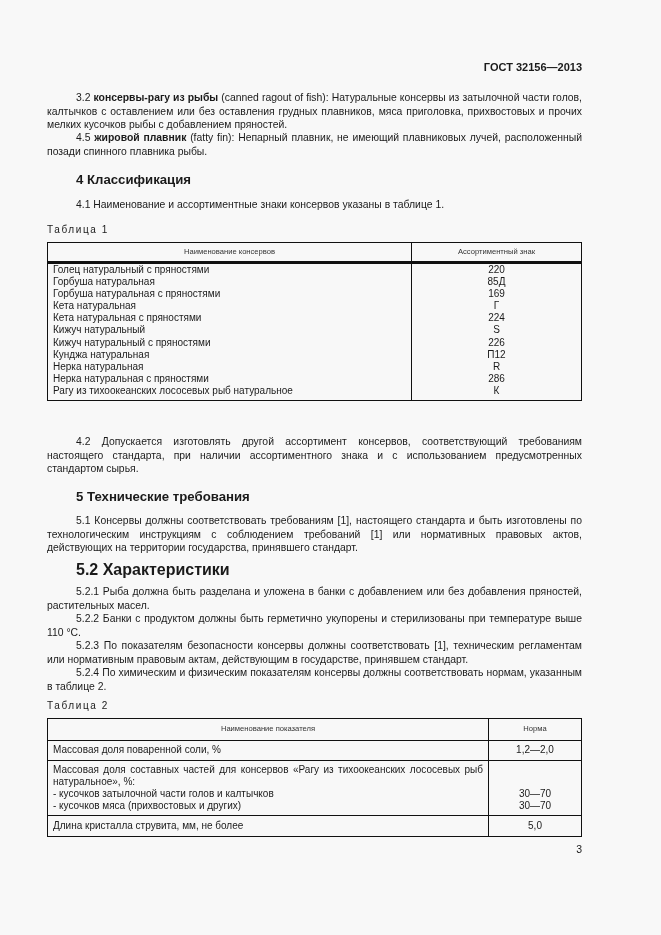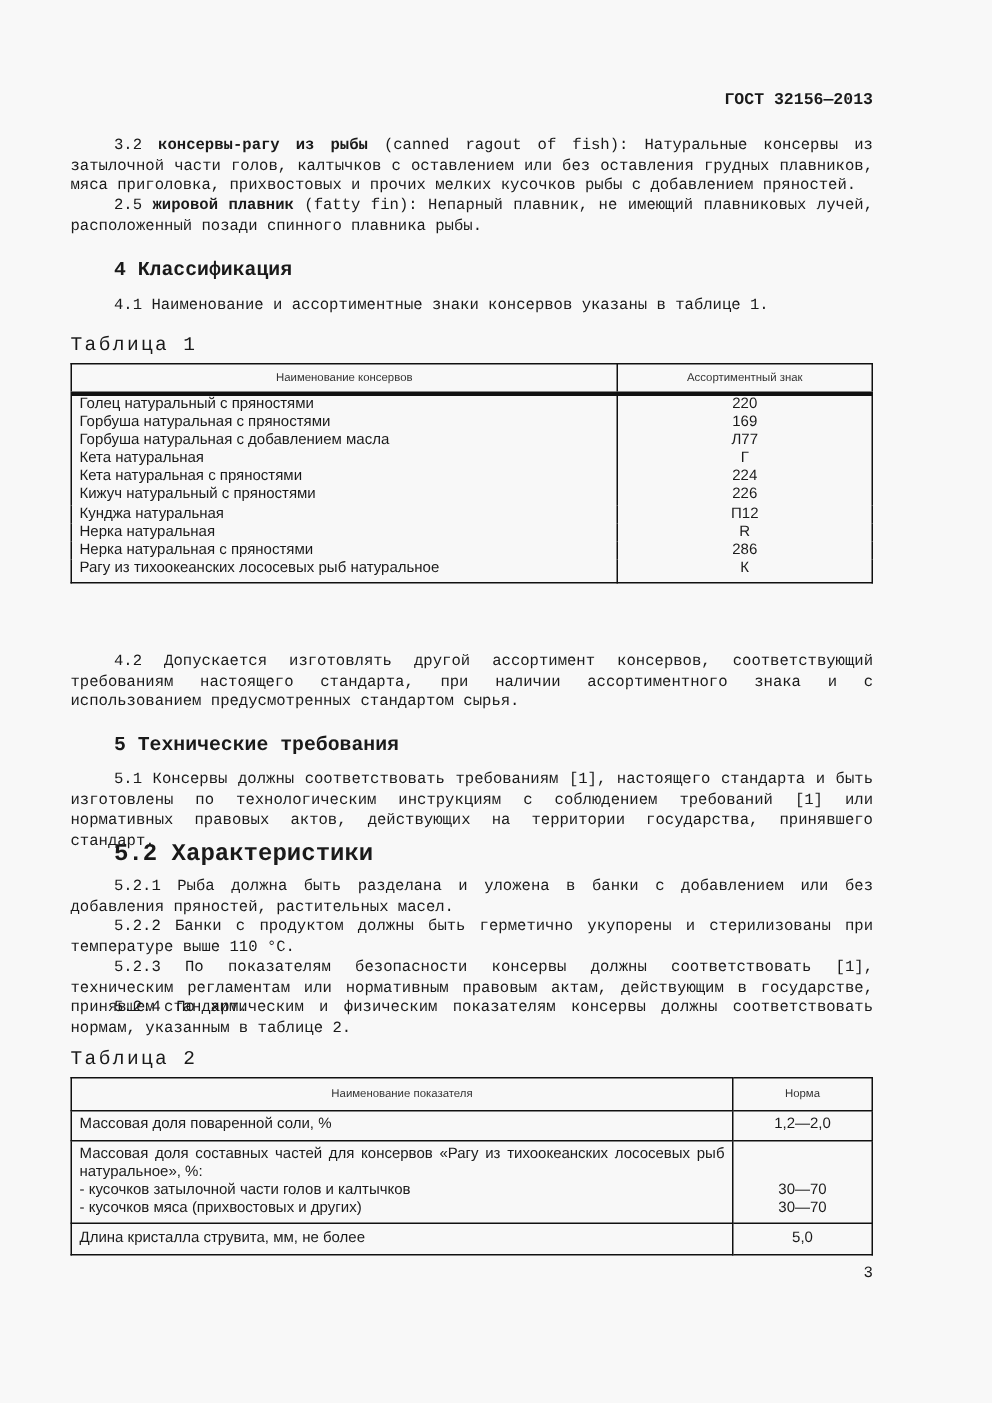--- a/index.html
+++ b/index.html
@@ -10,40 +10,40 @@
     body {
       width: 661px;
       height: 935px;
       position: relative;
       overflow: hidden;
       font-family: "Liberation Sans", sans-serif;
       color: #1a1a1a;
       font-size: 10.4px;
       line-height: 13.5px;
     }
-    .abs { position: absolute; font-family: Liberation Mono, monospace; }
+    .abs { position: absolute; }
     .doc-code {
       left: 470px; top: 61px; width: 112px;
       text-align: right; font-weight: bold; font-size: 11px;
     }
     .para {
       left: 47px; width: 535px;
       text-align: justify;
       text-align-last: left;
     }
     .para .ind { display: inline-block; width: 29px; }
     .term { font-weight: bold; }
     .h1 {
       left: 76px; font-weight: bold; font-size: 13.2px; line-height: 16px;
     }
     .h2 {
       left: 76px; font-weight: bold; font-size: 16px;
     }
     .tcap {
-      left: 47px; font-size: 13px; letter-spacing: 1.6px;
+      left: 47px; font-size: 10px; letter-spacing: 1.6px;
     }
     table.t {
       position: absolute;
       border-collapse: collapse;
       left: 47px; width: 535px;
       font-size: 10px; line-height: 12.1px;
     }
     table.t th {
       font-weight: normal; font-size: 7.6px; color: #333;
       border: 1.2px solid #111;
@@ -72,21 +72,21 @@
 <div class="abs doc-code">ГОСТ 32156—2013</div>
 
 <div class="abs para" style="top:91px;">
   <span class="ind"></span><span>3.2</span>
   <span class="term">консервы-рагу из рыбы</span>
   <span>(canned ragout of fish):</span>
   <span>Натуральные консервы из затылочной части голов, калтычков с оставлением или без оставления грудных плавников, мяса приголовка, прихвостовых и прочих мелких кусочков рыбы с добавлением пряностей.</span>
 </div>
 
 <div class="abs para" style="top:131px;">
-  <span class="ind"></span><span>2.5</span>
+  <span class="ind"></span><span>4.5</span>
   <span class="term">жировой плавник</span>
   <span>(fatty fin):</span>
   <span>Непарный плавник, не имеющий плавниковых лучей, расположенный позади спинного плавника рыбы.</span>
 </div>
 
 <div class="abs h1" style="top:172px;">4 Классификация</div>
 
 <div class="abs para" style="top:198px;">
   <span class="ind"></span><span>4.1 Наименование и ассортиментные знаки консервов указаны в таблице 1.</span>
 </div>
@@ -99,34 +99,38 @@
       <th style="width:363px;">Наименование консервов</th>
       <th>Ассортиментный знак</th>
     </tr>
   </thead>
   <tbody id="t1body">
       <tr>
         <td class="name">Голец натуральный с пряностями</td>
         <td class="code">220</td>
       </tr>
       <tr>
+        <td class="name">Горбуша натуральная</td>
+        <td class="code">85Д</td>
+      </tr>
+      <tr>
         <td class="name">Горбуша натуральная с пряностями</td>
         <td class="code">169</td>
       </tr>
       <tr>
-        <td class="name">Горбуша натуральная с добавлением масла</td>
-        <td class="code">Л77</td>
-      </tr>
-      <tr>
         <td class="name">Кета натуральная</td>
         <td class="code">Г</td>
       </tr>
       <tr>
         <td class="name">Кета натуральная с пряностями</td>
         <td class="code">224</td>
+      </tr>
+      <tr>
+        <td class="name">Кижуч натуральный</td>
+        <td class="code">S</td>
       </tr>
       <tr>
         <td class="name">Кижуч натуральный с пряностями</td>
         <td class="code">226</td>
       </tr>
       <tr>
         <td class="name">Кунджа натуральная</td>
         <td class="code">П12</td>
       </tr>
       <tr>

